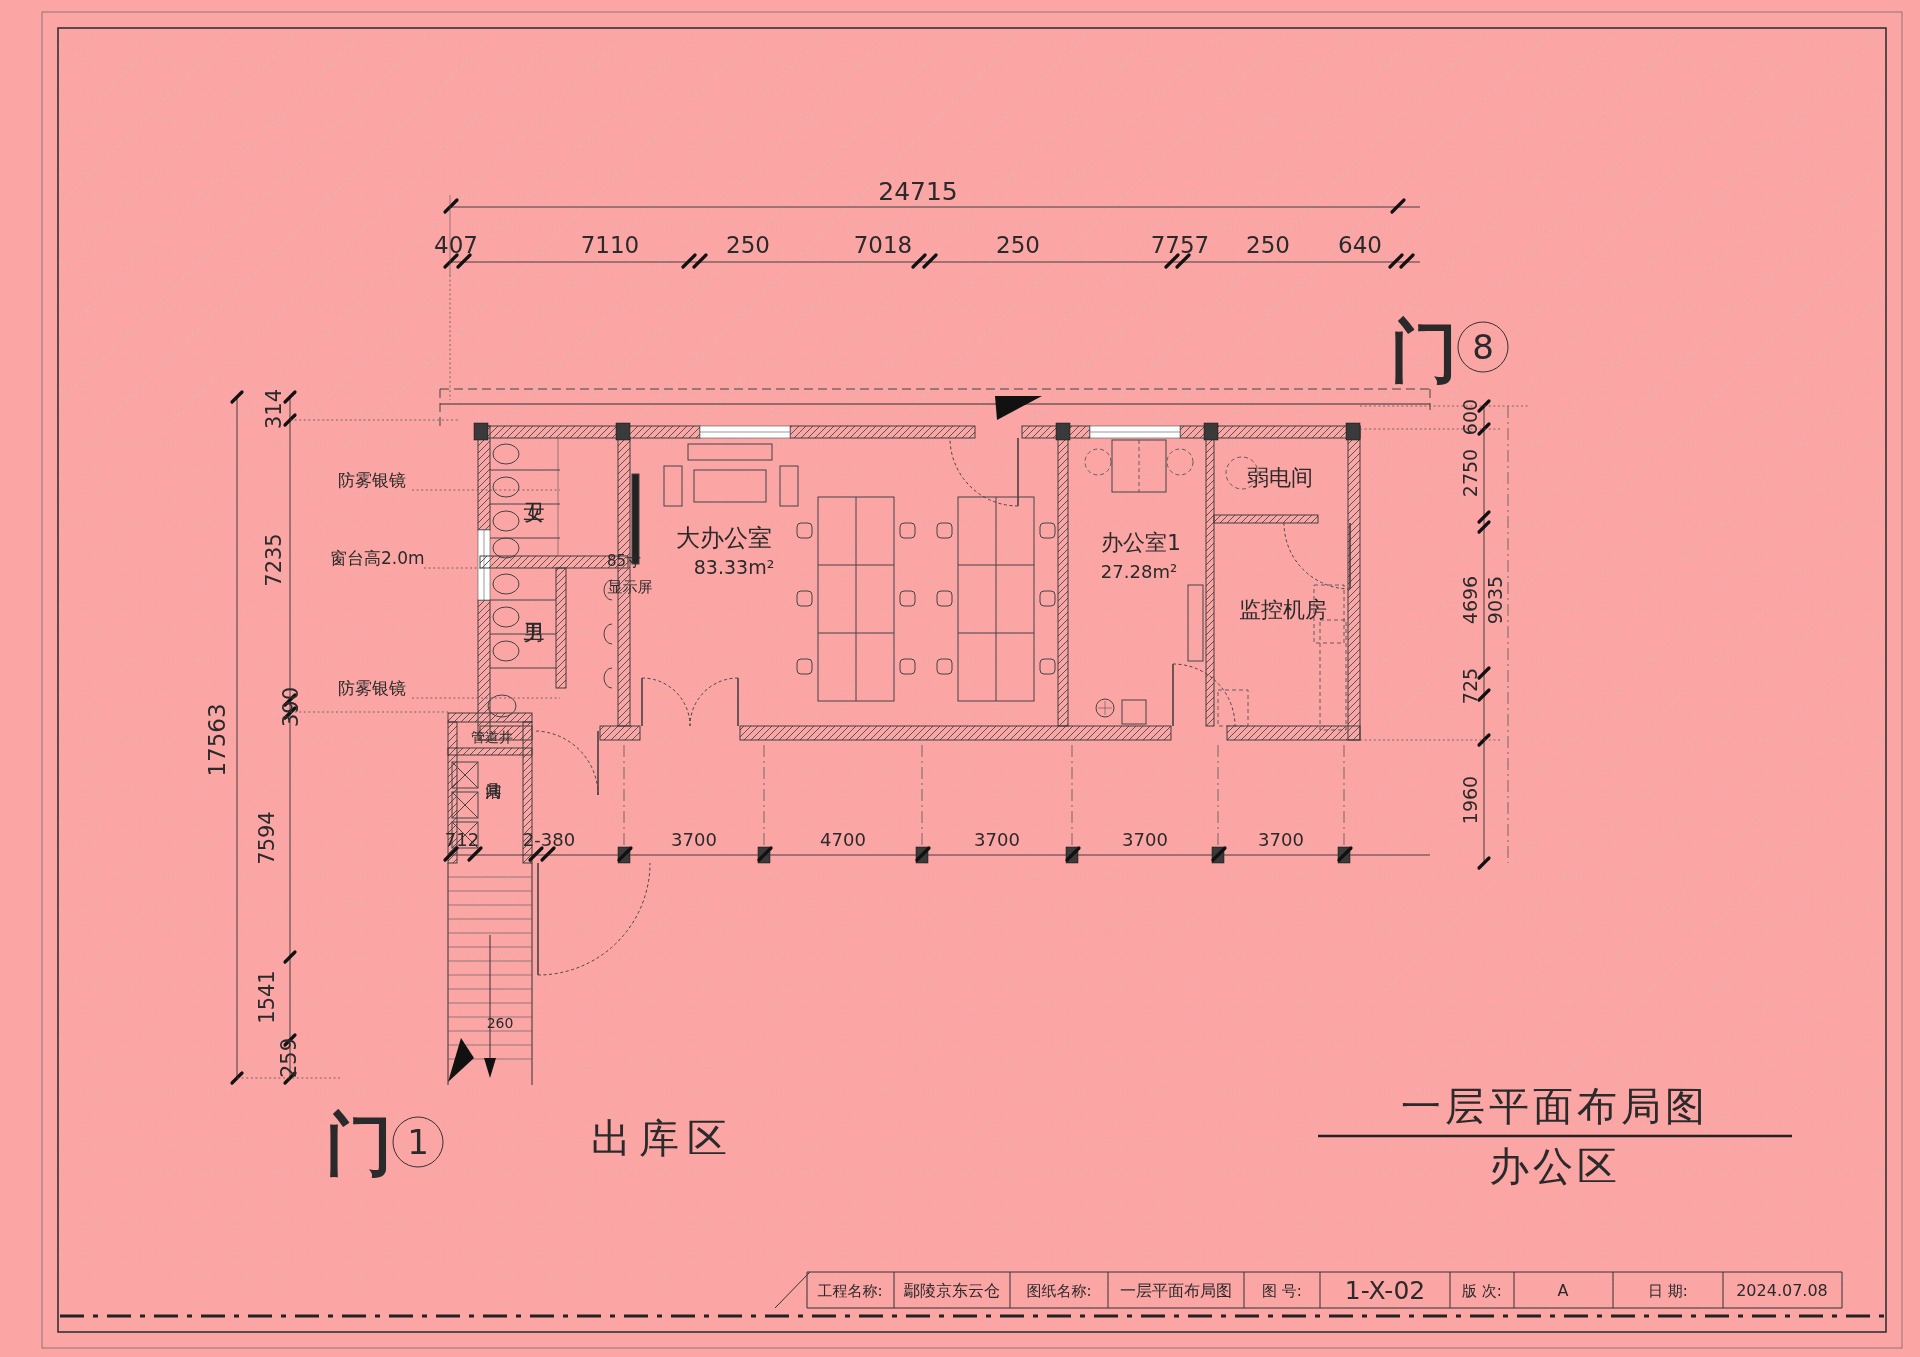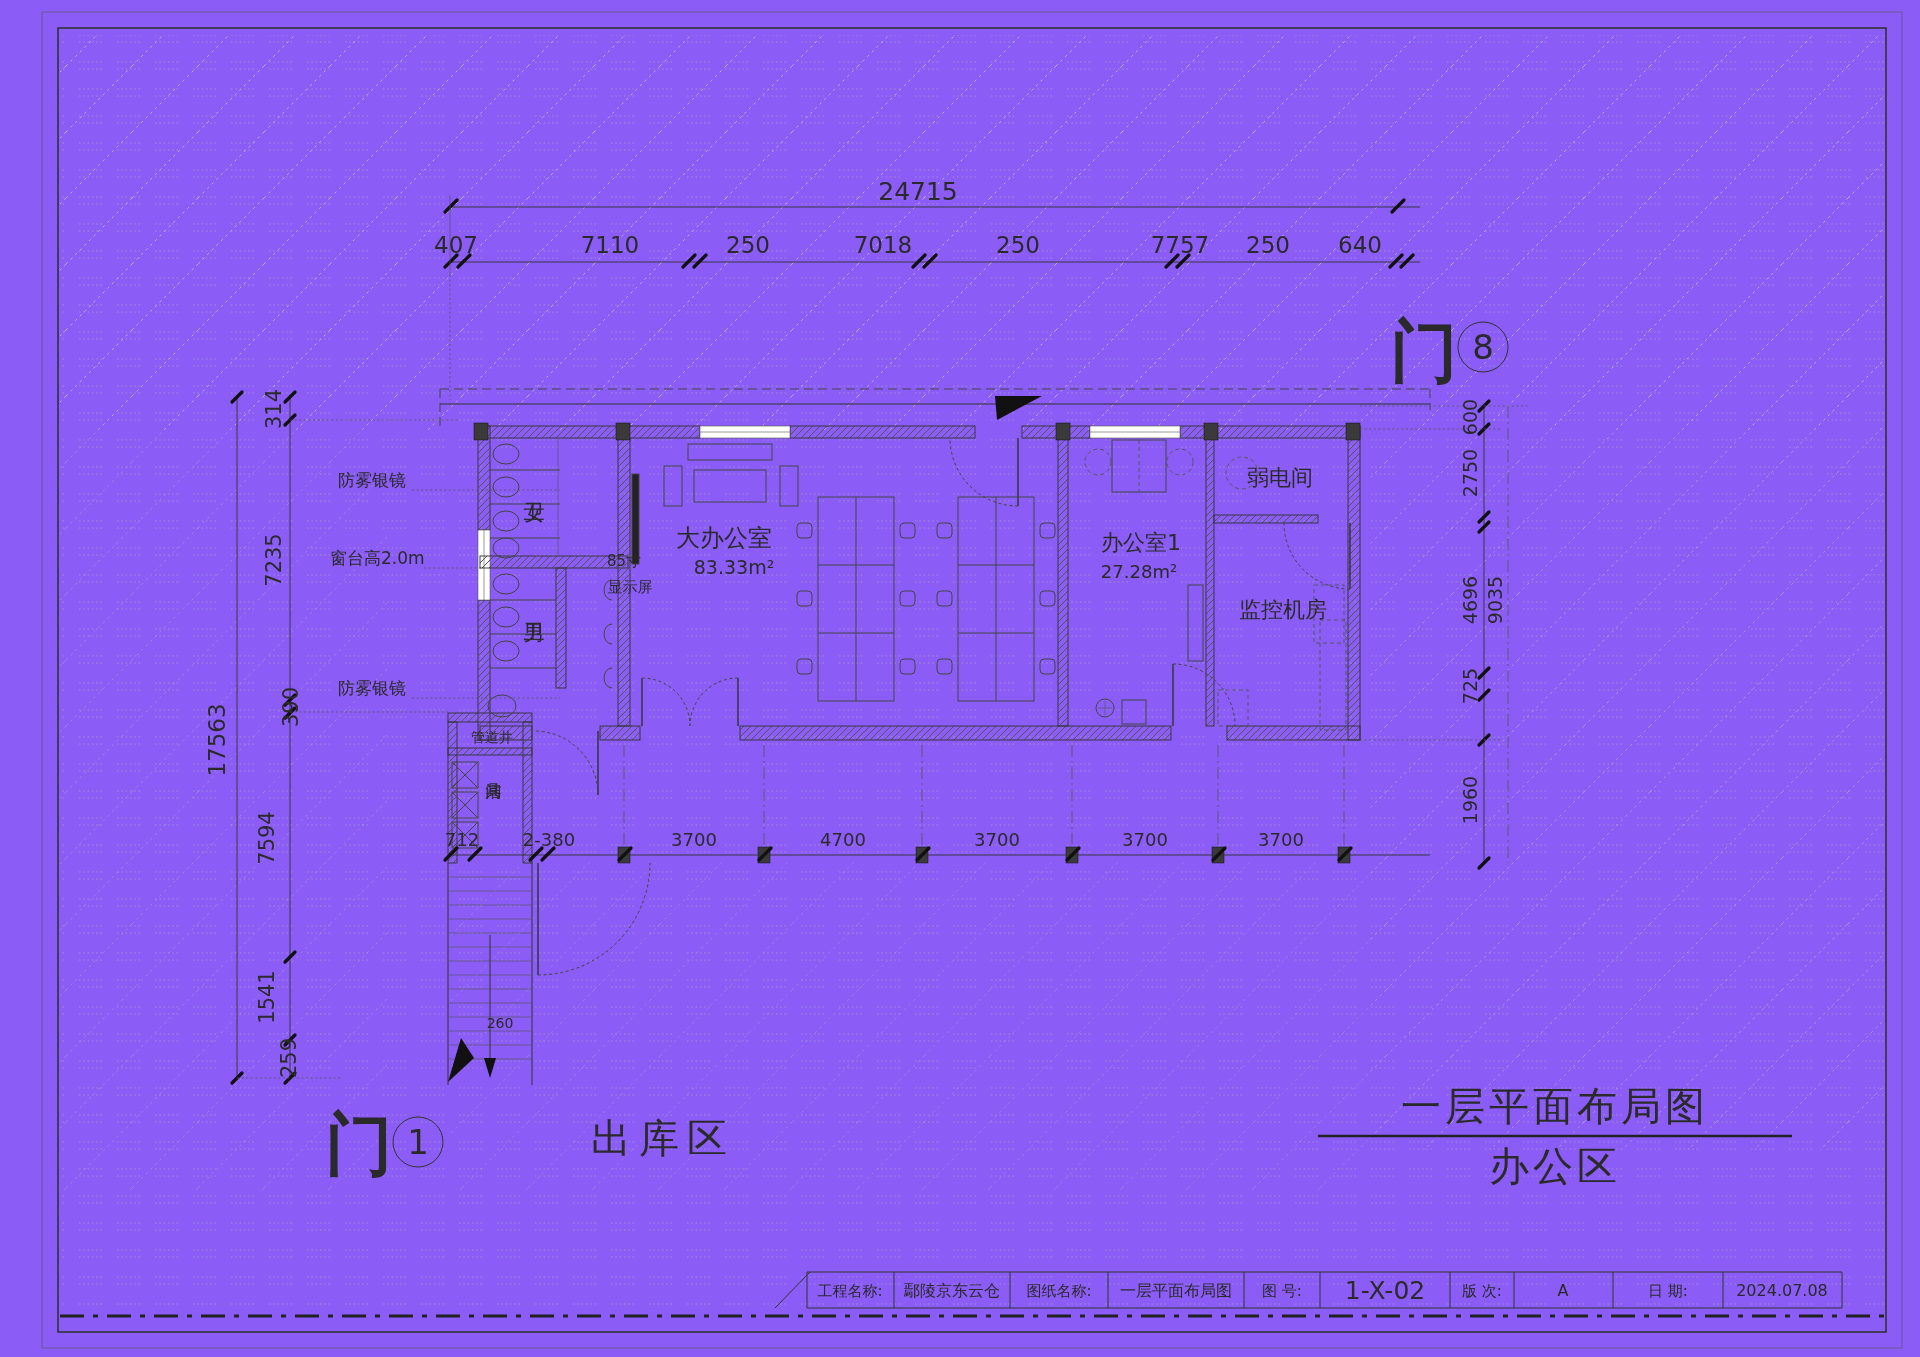--- a/index.html
+++ b/index.html
@@ -1,16 +1,16 @@
 <!DOCTYPE html>
 <html><head>
 <meta charset="utf-8">
 <style>
   html,body{margin:0;padding:0;background:#e8e8e8;}
-  #sheet{position:relative;width:1920px;height:1357px;background:#8b5cf6;overflow:hidden;}
+  #sheet{position:relative;width:1920px;height:1357px;background:#fca5a5;overflow:hidden;}
   svg{position:absolute;left:0;top:0;}
   text{font-family:"DejaVu Sans","Liberation Sans",sans-serif;fill:#2a2a2a;}
   .thin{stroke:#333;stroke-width:1;fill:none}
   .fine{stroke:#555;stroke-width:.6;fill:none}
   .dim{stroke:#333;stroke-width:.9;fill:none}
   .tick{stroke:#111;stroke-width:3.2;stroke-linecap:round}
   .wall{fill:url(#hatch);stroke:#333;stroke-width:.9}
   .col{fill:#3a3a3a;stroke:#111;stroke-width:.5}
   .door{stroke:#444;stroke-width:1;fill:none;stroke-dasharray:3 2.6}
   .leaf{stroke:#333;stroke-width:1.4;fill:none}

